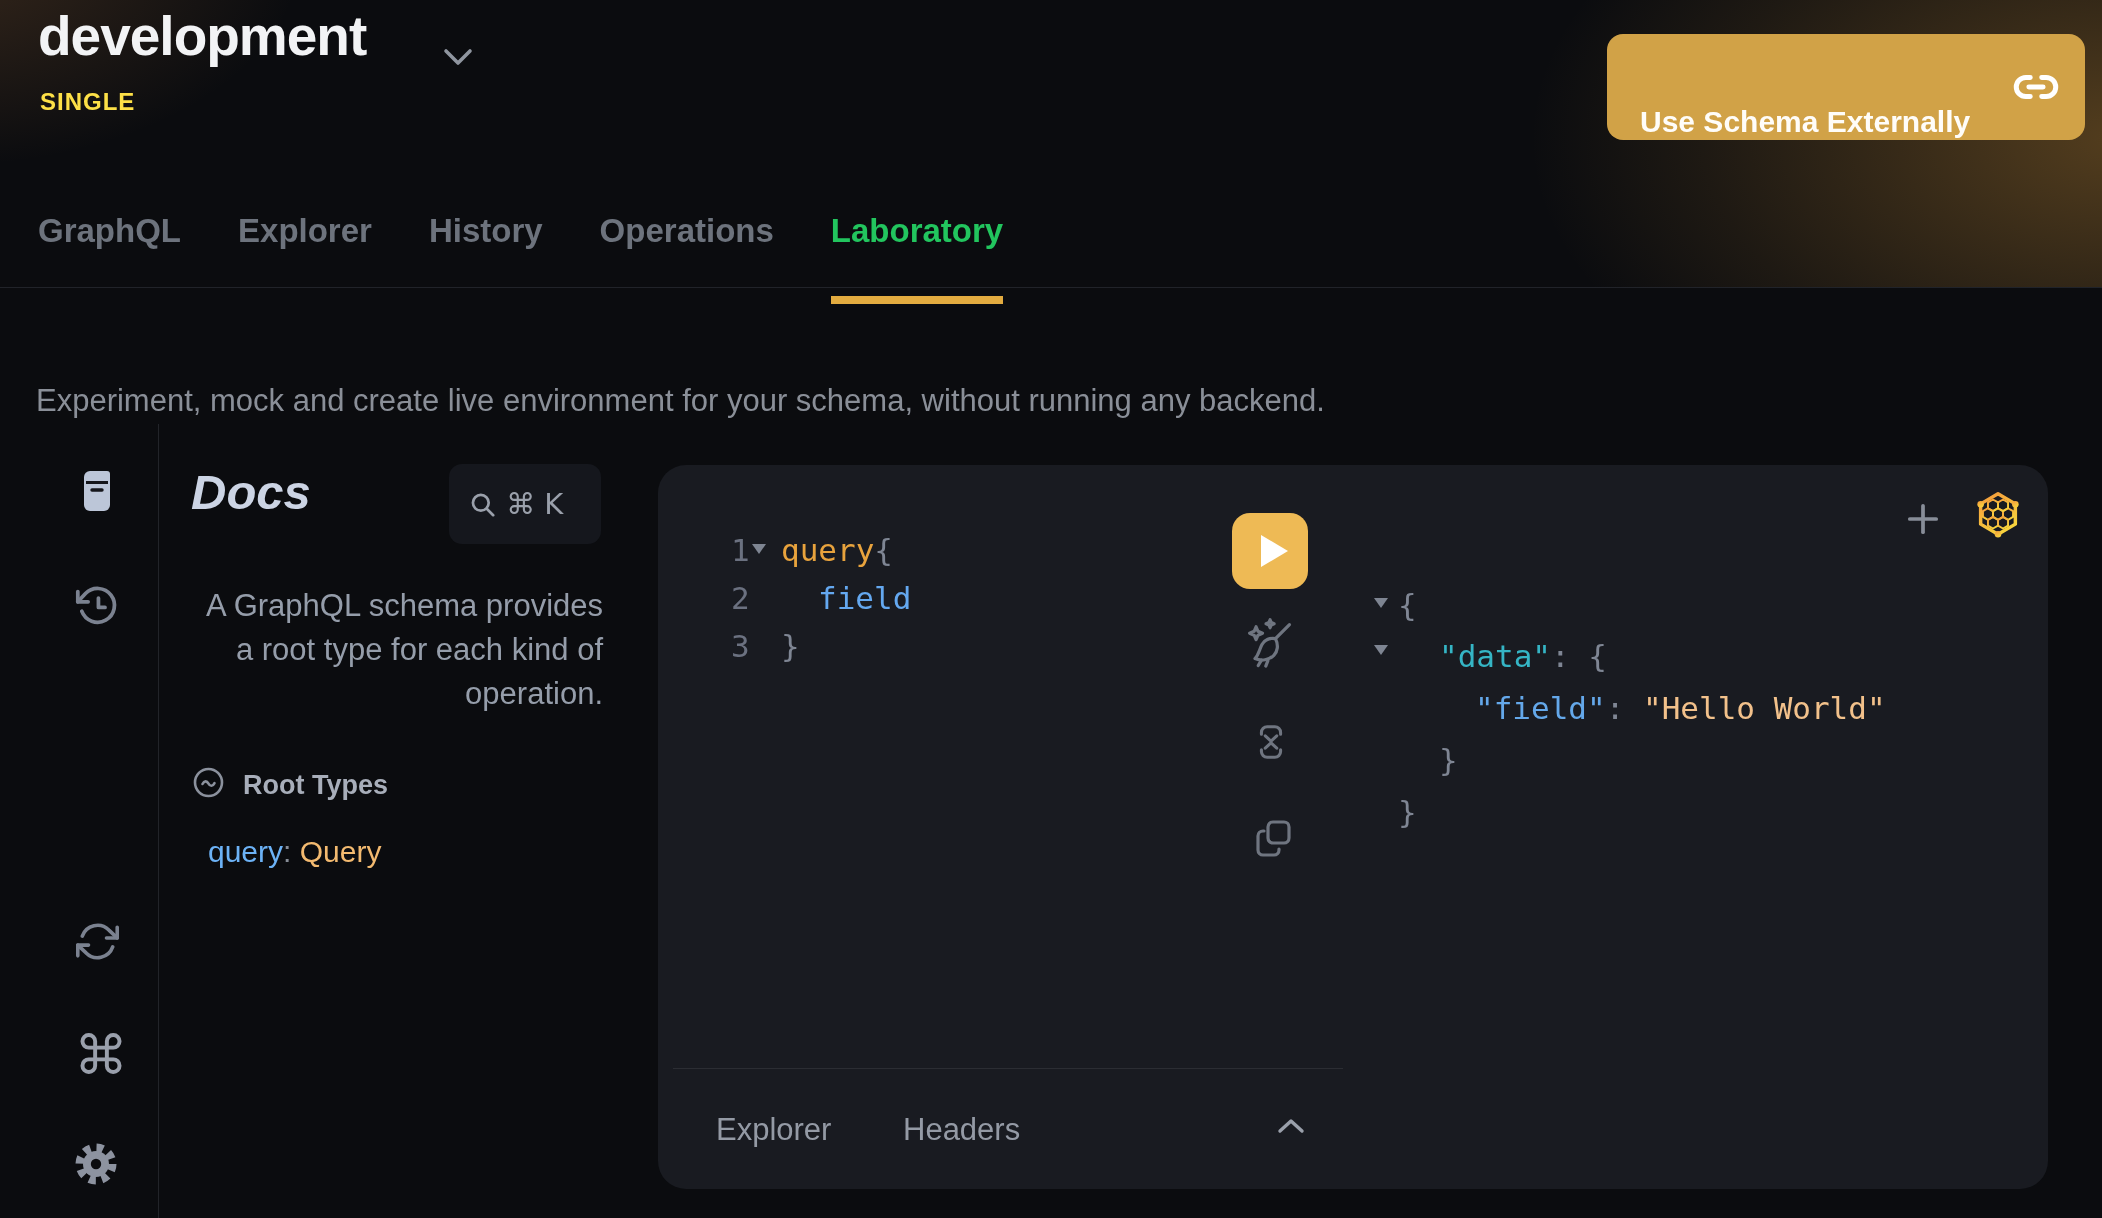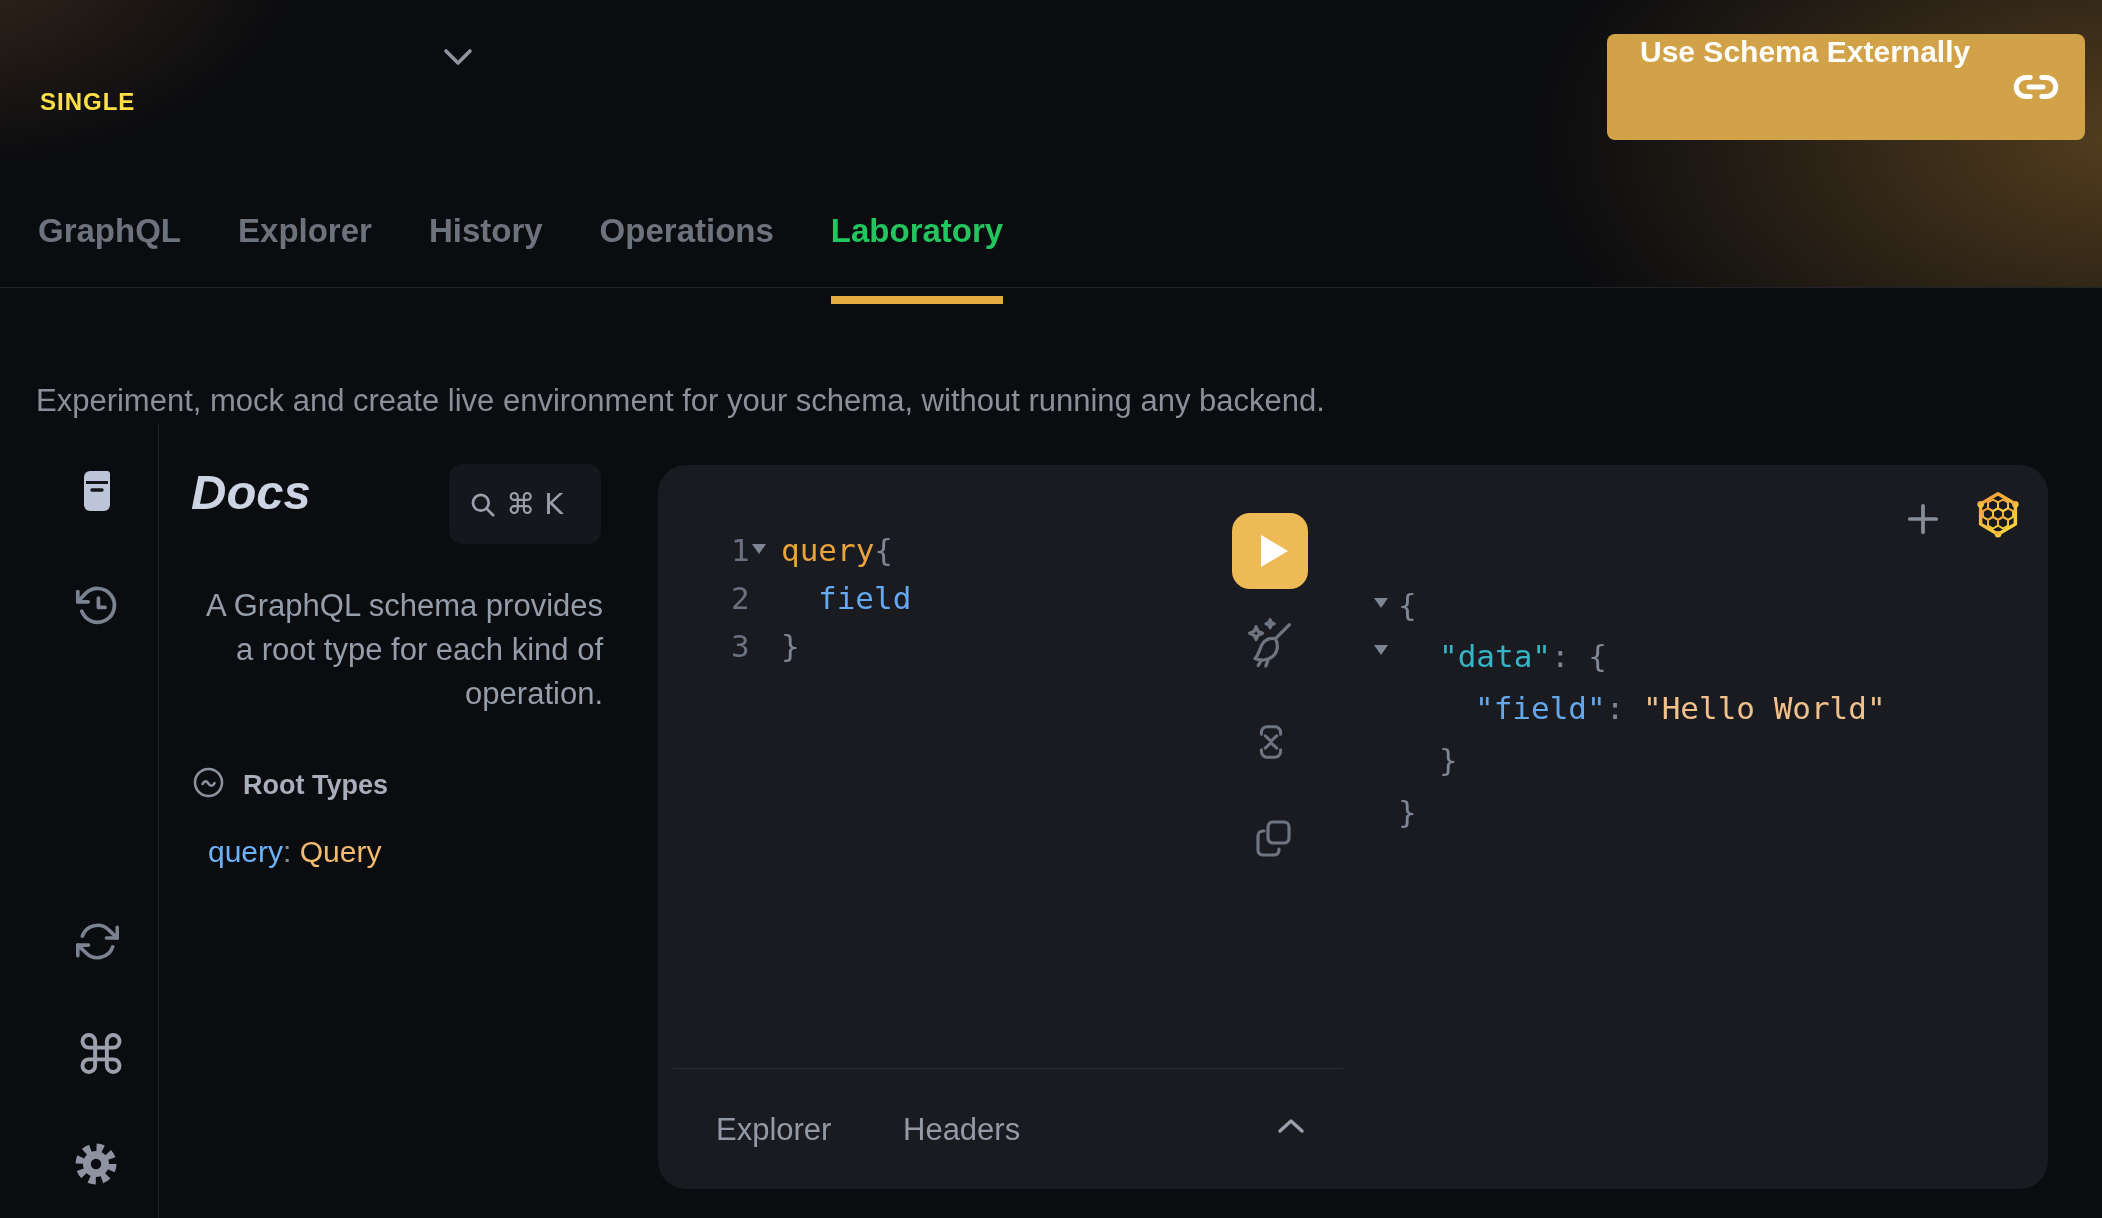--- a/index.html
+++ b/index.html
@@ -7,21 +7,21 @@
           font-family:"Liberation Sans",sans-serif;-webkit-font-smoothing:antialiased;}
   
   .header-glow{position:absolute;left:0;top:0;width:2102px;height:288px;pointer-events:none;
     background:
       radial-gradient(760px 430px at 101% 48%, rgba(201,142,54,0.38), rgba(201,142,54,0.10) 55%, rgba(201,142,54,0) 78%),
       radial-gradient(520px 300px at -3% -15%, rgba(156,104,56,0.30), rgba(156,104,56,0) 70%);}
   .app-title{position:absolute;left:38px;top:4px;font-size:55px;font-weight:800;color:#f2f3f5;letter-spacing:-1px;}
   .title-chevron{position:absolute;left:443px;top:48px;}
   .env-badge{position:absolute;left:40px;top:88px;font-size:24px;font-weight:700;color:#fde047;letter-spacing:1px;}
   .use-schema-btn{position:absolute;left:1607px;top:34px;width:478px;height:106px;border:none;cursor:pointer;
-    background:#d1a247;border-radius:8px;display:flex;align-items:flex-start;}
+    background:#d1a247;border-radius:16px;display:flex;align-items:flex-end;}
   .use-schema-btn span{margin-left:27px;font-size:30px;font-weight:700;color:#fffdf9;font-family:"Liberation Sans",sans-serif;}
   .use-schema-btn svg{position:absolute;right:26px;top:36px;}
   
   .tabbar{position:absolute;left:0;top:196px;width:2102px;height:92px;border-bottom:1px solid #212329;
     display:flex;gap:57px;padding-left:38px;box-sizing:border-box;}
   .tab{position:relative;height:100%;padding-top:16px;font-size:33px;font-weight:700;color:#6d737d;cursor:pointer;}
   .tab.active{color:#22c55e;}
   .tab.active::after{content:"";position:absolute;left:0;right:0;bottom:-1px;height:8px;background:#e3ac40;}
   .subtitle{position:absolute;left:36px;top:352px;font-size:31px;color:#8a8f98;}
   
@@ -53,20 +53,21 @@
   .panel-divider{position:absolute;left:15px;top:603px;width:670px;height:1px;background:#2b2d33;}
   .bottom-tab{position:absolute;top:647px;font-size:31px;color:#949aa5;cursor:pointer;}
 </style>
 </head>
 <body>
 
 <div class="screen">
 
   <div class="header-glow"></div>
 
+  <div class="app-title">development</div>
   <span class="title-chevron">
     <svg width="30" height="20" viewBox="0 0 30 20" fill="none">
         <polyline points="3 3 15 15 27 3" stroke="#8f959f" stroke-width="3.6" stroke-linecap="round" stroke-linejoin="round"></polyline>
       </svg>
   </span>
   <div class="env-badge">SINGLE</div>
 
   <button class="use-schema-btn">
     <span>Use Schema Externally</span>
     <svg width="46" height="34" viewBox="0 0 24 14" fill="none" stroke="#ffffff" stroke-width="2.6" stroke-linecap="round">

